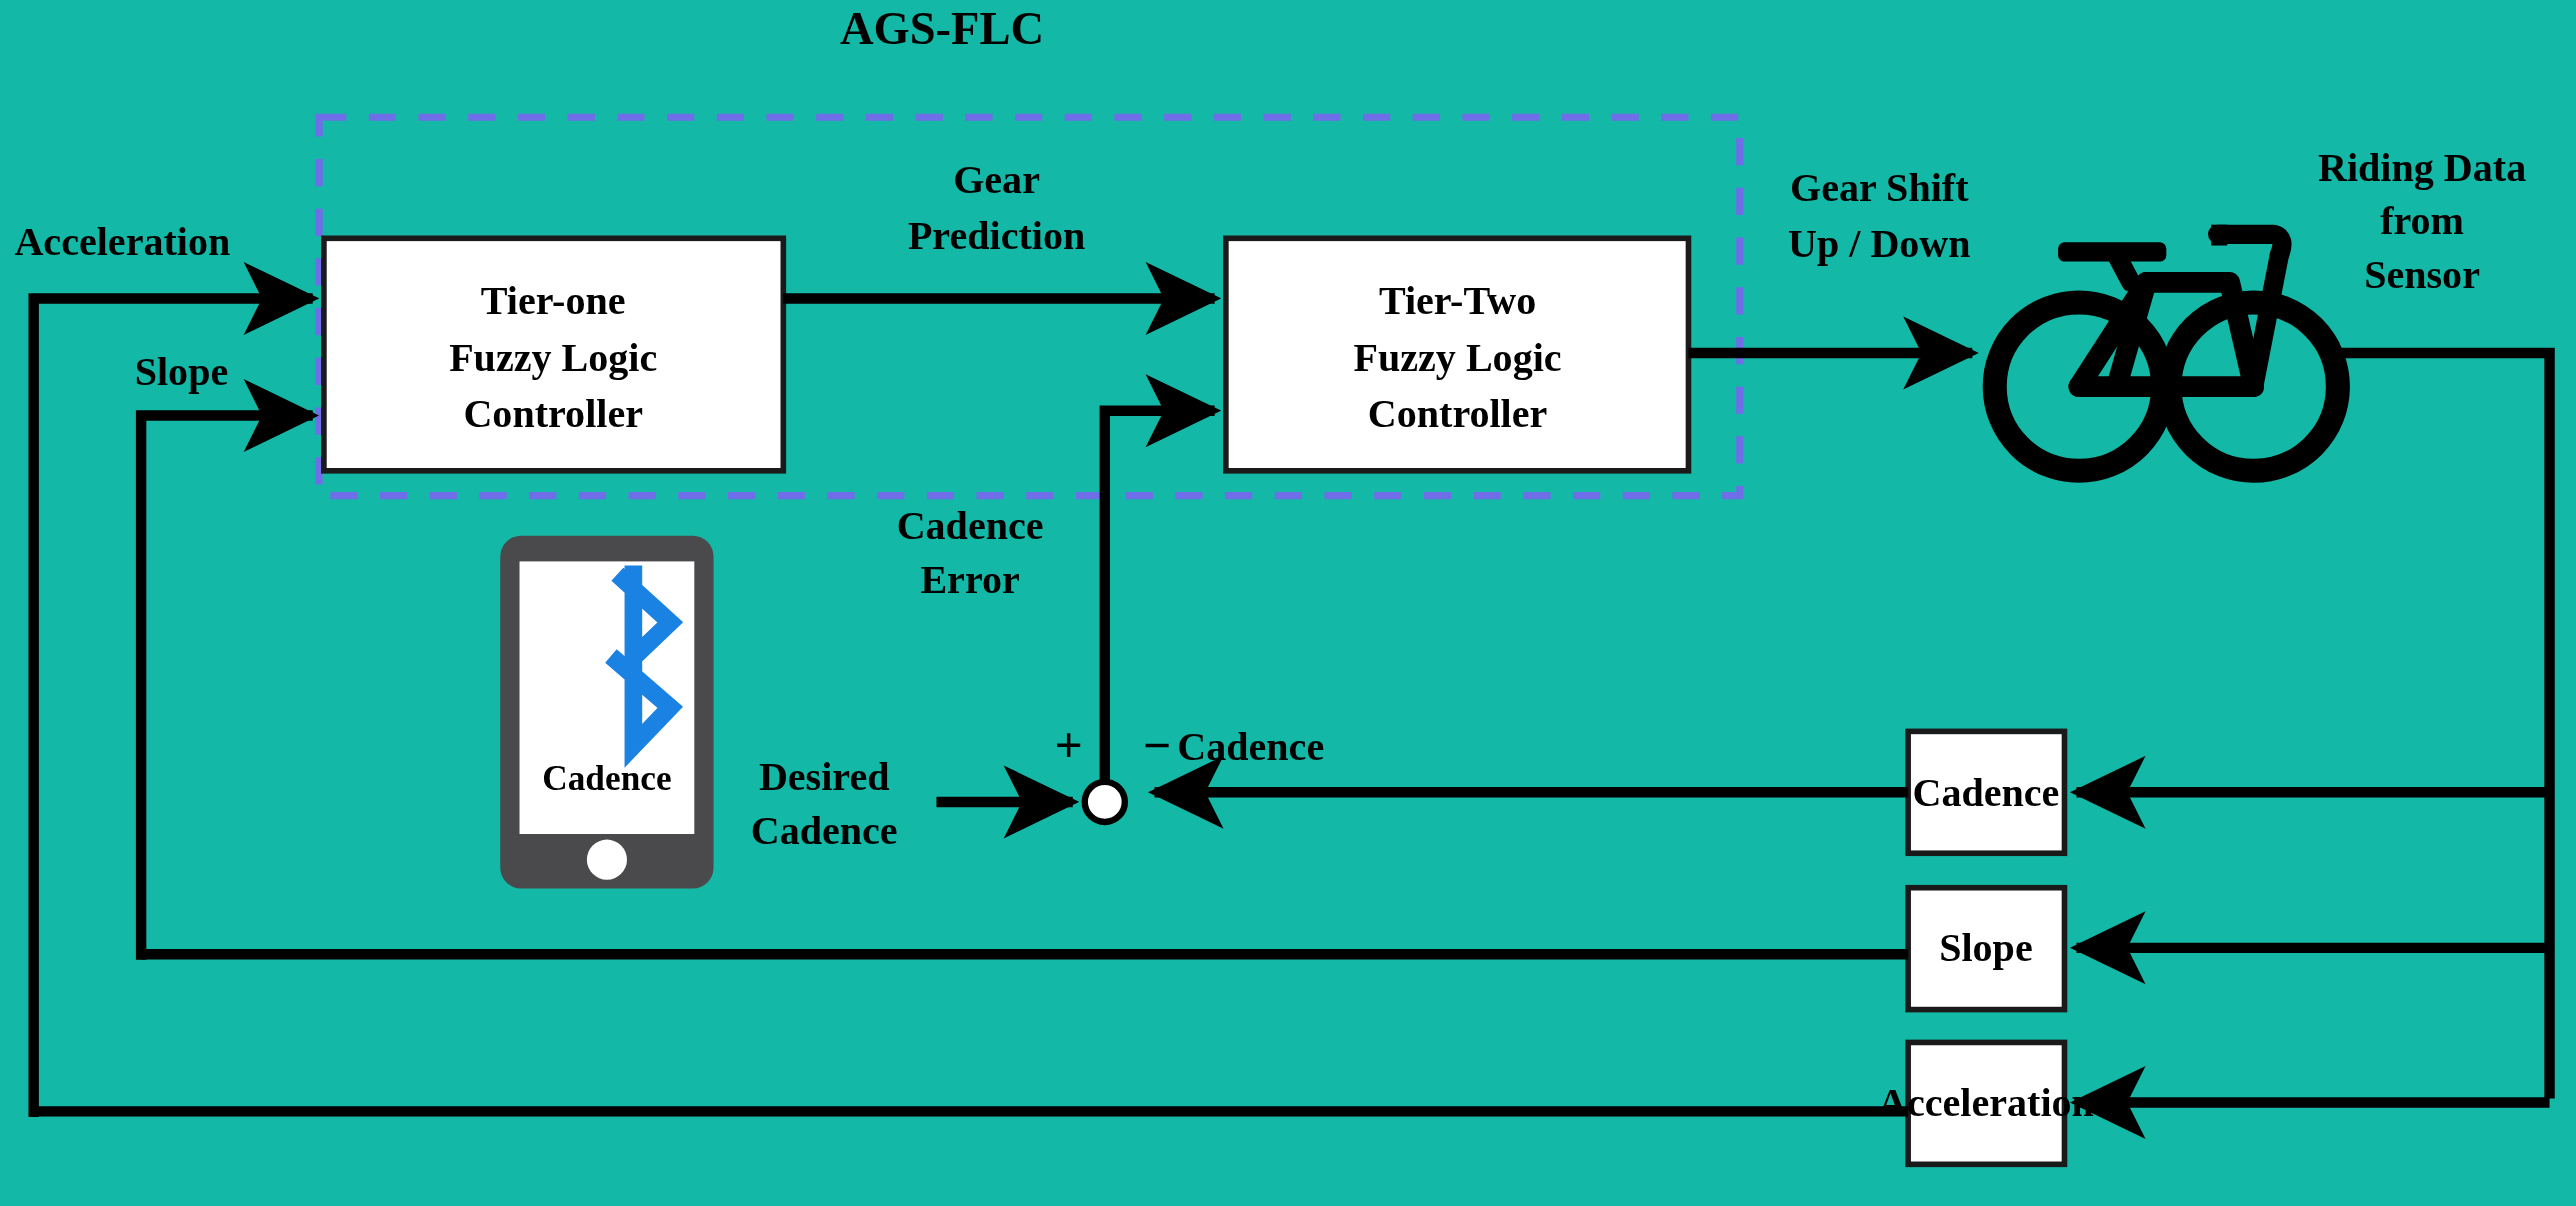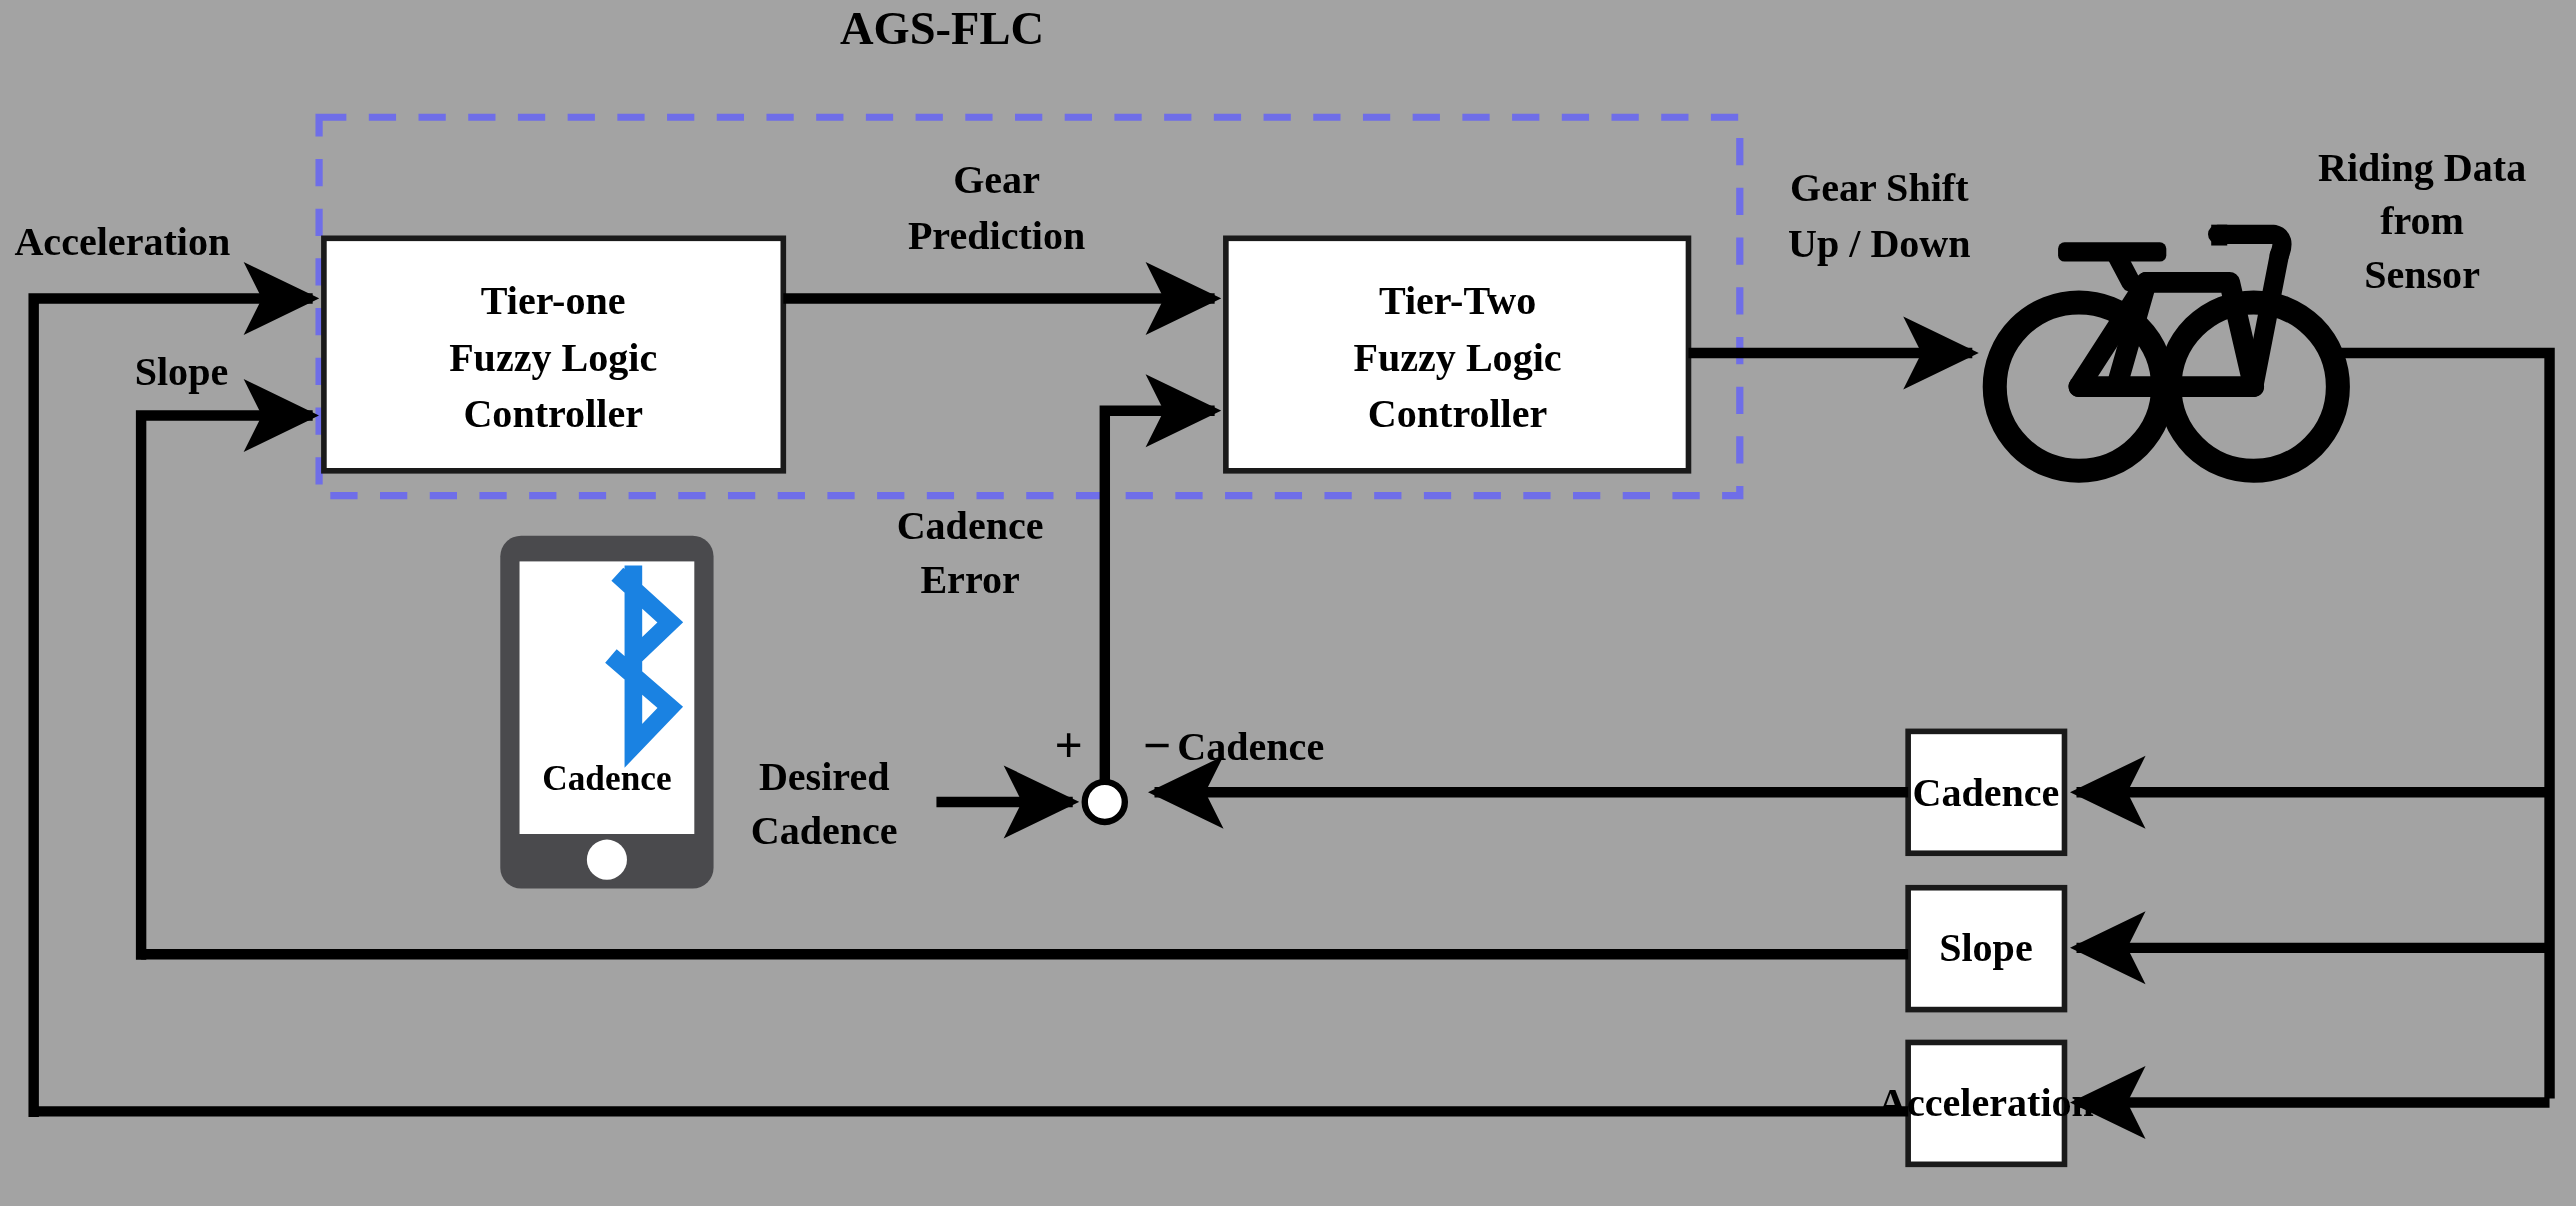--- a/index.html
+++ b/index.html
@@ -11,21 +11,21 @@
   body {
     width: 2576px;
     height: 1207px;
     font-family: "Liberation Serif", "DejaVu Serif", serif;
     overflow: hidden;
   }
   #stage {
     position: relative;
     width: 2576px;
     height: 1207px;
-    background: #a3a3a3;
+    background: #14b8a6;
   }
   #diagram {
     position: absolute;
     top: 0; left: 0;
     width: 2576px;
     height: 1207px;
     display: block;
   }
   .blk-label {
     font-family: "Liberation Serif", "DejaVu Serif", serif;

